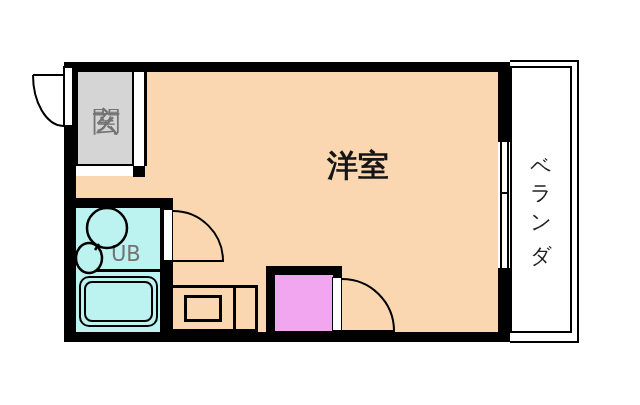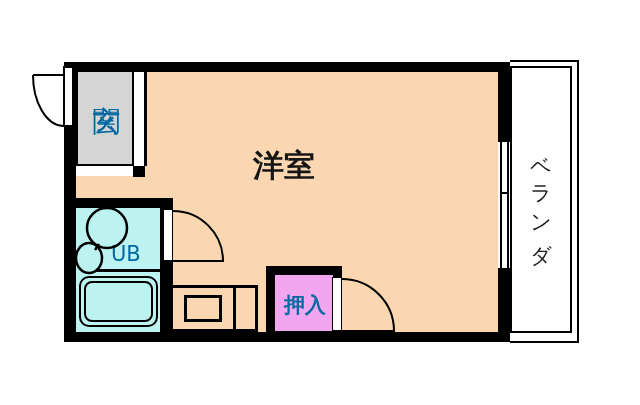--- a/index.html
+++ b/index.html
@@ -1,23 +1,23 @@
 <!DOCTYPE html>
 <html><head>
 <meta charset="utf-8">
 <style>
   html,body{margin:0;padding:0;background:#fff;}
   #stage{position:relative;width:640px;height:405px;background:#fff;overflow:hidden;
          font-family:"DejaVu Sans","Liberation Sans",sans-serif;}
   .abs{position:absolute;box-sizing:border-box;}
   .wall{background:#000;}
   .whitegap{background:#fff;border:2px solid #000;}
-  .label{color:#0369a1;white-space:nowrap;}
+  .label{color:#737373;white-space:nowrap;}
   .vtext{writing-mode:vertical-rl;text-orientation:upright;letter-spacing:4px;}
-  #main-label{text-align:left;font-weight:bold;font-size:31px;line-height:38px;color:#151515;}
+  #main-label{text-align:right;font-weight:bold;font-size:31px;line-height:38px;color:#151515;}
   #overlay-svg{position:absolute;left:0;top:0;width:640px;height:405px;pointer-events:none;}
   .tub{border:2px solid #000;border-radius:10px;background:transparent;}
   .counter{border:3px solid #000;background:transparent;}
 </style>
 </head>
 <body>
 
 <div id="stage">
 
   <div class="abs" style="left: 76px; top: 72px; width: 422px; height: 260px; background-color: rgb(250, 215, 176);"></div>
@@ -49,21 +49,20 @@
   <div class="abs tub" style="left:84px;top:281px;width:69px;height:41px;border-radius:8px;"></div>
   <div class="abs whitegap" style="left:163px;top:209px;width:10px;height:52px;border-width:1.5px;"></div>
 
   <div class="abs counter" style="left:170px;top:285px;width:88px;height:47px;"></div>
   <div class="abs counter" style="left:184px;top:295px;width:38px;height:27px;"></div>
   <div class="abs wall" style="left:233px;top:285px;width:3px;height:47px;"></div>
 
   <div class="abs wall" style="left:266px;top:266px;width:76px;height:66px;"></div>
   <div class="abs" style="left: 275px; top: 275px; width: 58px; height: 56px; background-color: rgb(242, 166, 240);"></div>
   <div class="abs whitegap" style="left:332px;top:277px;width:10px;height:54px;border-width:1.5px;"></div>
-  <div class="abs label" style="left:277px;top:291px;width:56px;text-align:center;font-size:21px;font-weight:bold;">押入</div>
 
   <div class="abs" style="left: 510px; top: 66px; width: 62px; height: 267px; border: 2px solid rgb(0, 0, 0); background-color: rgb(255, 255, 255);"></div>
   <div class="abs wall" style="left:510px;top:60px;width:69px;height:2px;"></div>
   <div class="abs wall" style="left:577px;top:60px;width:2px;height:283px;"></div>
   <div class="abs wall" style="left:510px;top:341px;width:69px;height:2px;"></div>
   <div class="abs label vtext" style="left:527px;top:142px;font-size:21px;letter-spacing:5px;color:#222;">ベランダ</div>
 
   <div id="main-label" class="abs" style="left:253px;top:146px;width:136px;">
     <div>洋室</div>
   </div>

